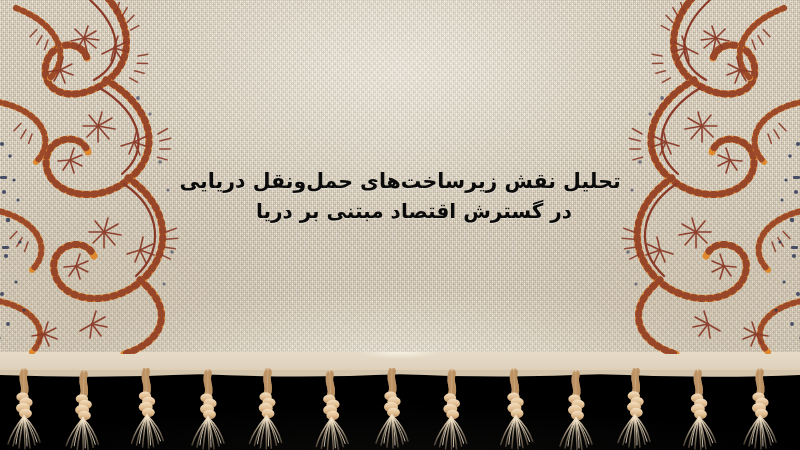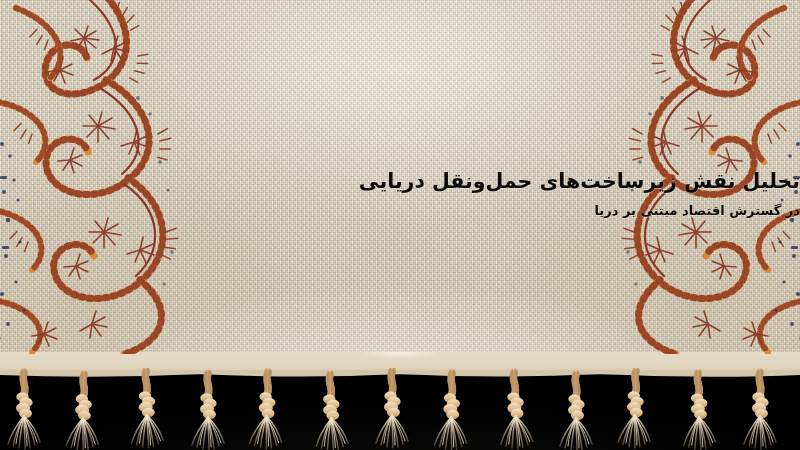--- a/index.html
+++ b/index.html
@@ -63,35 +63,35 @@
 
   
   .motif{position:absolute;top:-6px;pointer-events:none;}
   .motif svg{display:block;}
   .motif.left{left:-12px;}
   .motif.right{right:-12px;transform:scaleX(-1);}
 
   
   .title-block{
     position:absolute;left:0;top:166px;width:800px;
-    text-align:right;
+    text-align:center;
     direction:rtl;
     z-index:6;
   }
   .title-line{
     display:block;
     color:#0a0a0a;
     font-size:20.5px;
     font-weight:700;
     line-height:30px;
     letter-spacing:.2px;
     text-shadow:0 1px 0 rgba(255,255,255,.30), 0 0 2px rgba(210,198,176,.6);
     white-space:nowrap;
   }
-  .title-line.two{font-size:13px;padding-left:28px;}
+  .title-line.two{font-size:20px;padding-left:28px;}
 
   
   .dark-band{
     position:absolute;left:0;top:370px;width:800px;height:80px;
     background:radial-gradient(ellipse 600px 90px at 50% 120%, #0c0b0a, #000 70%);
   }
   .fringe{
     position:absolute;left:0;top:368px;width:800px;height:82px;z-index:5;
   }
   .fringe svg{display:block;}

